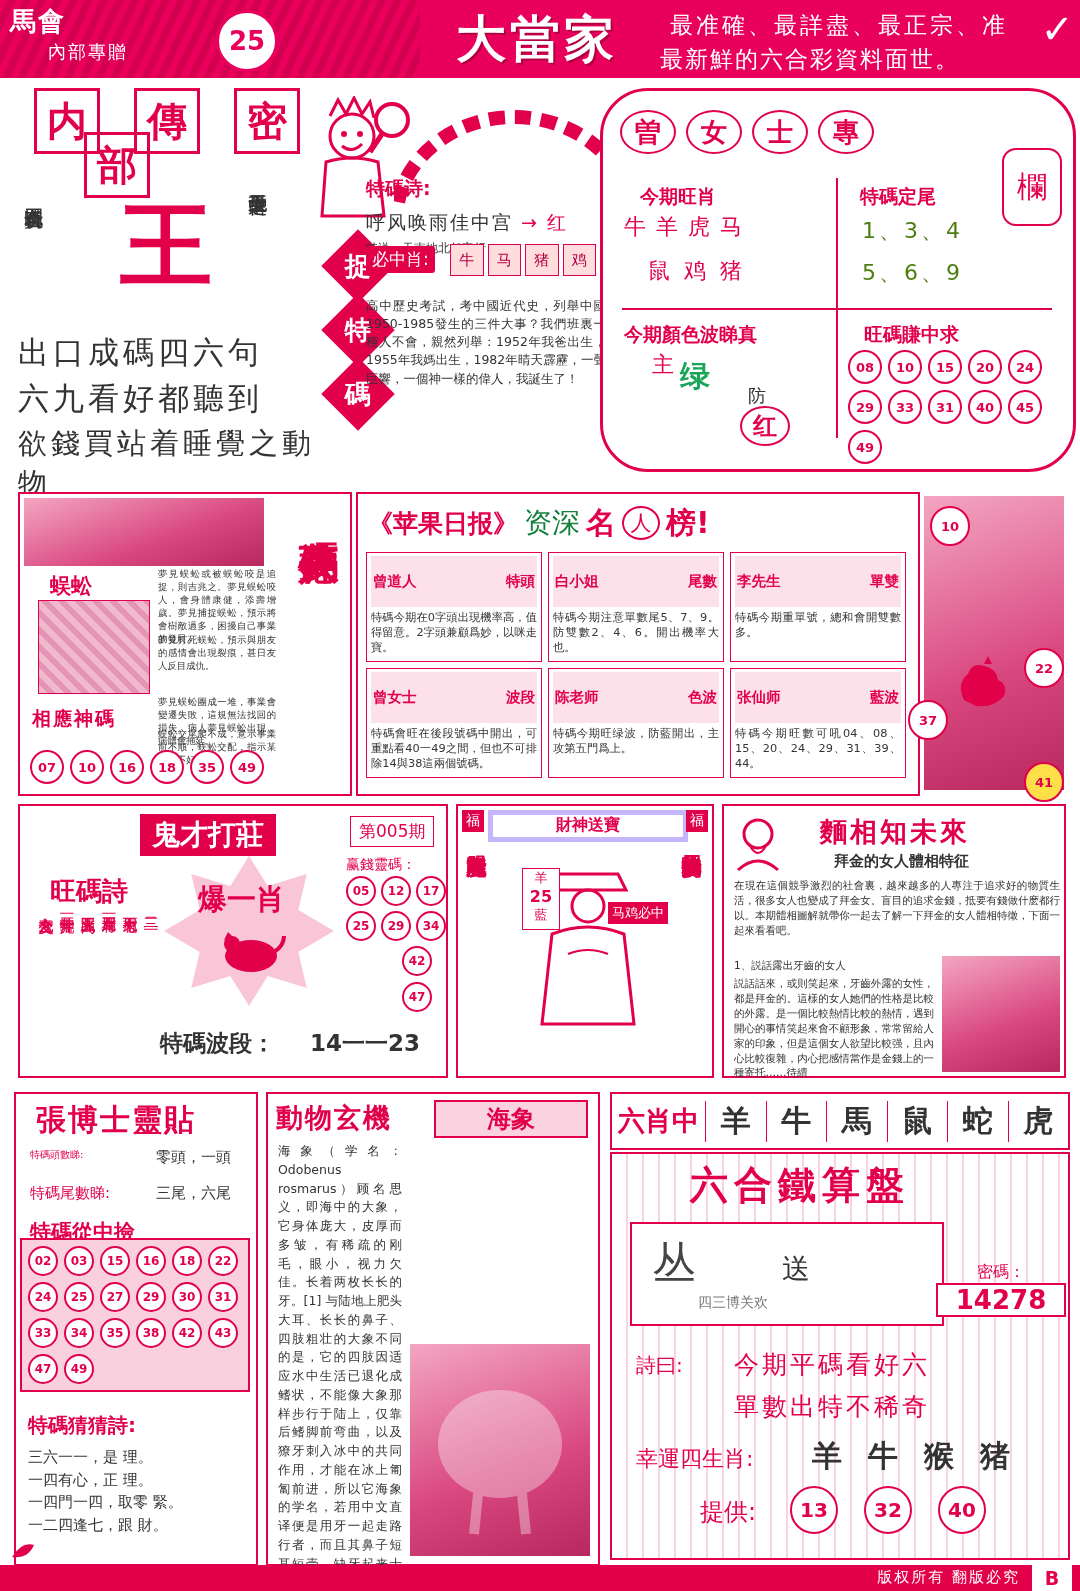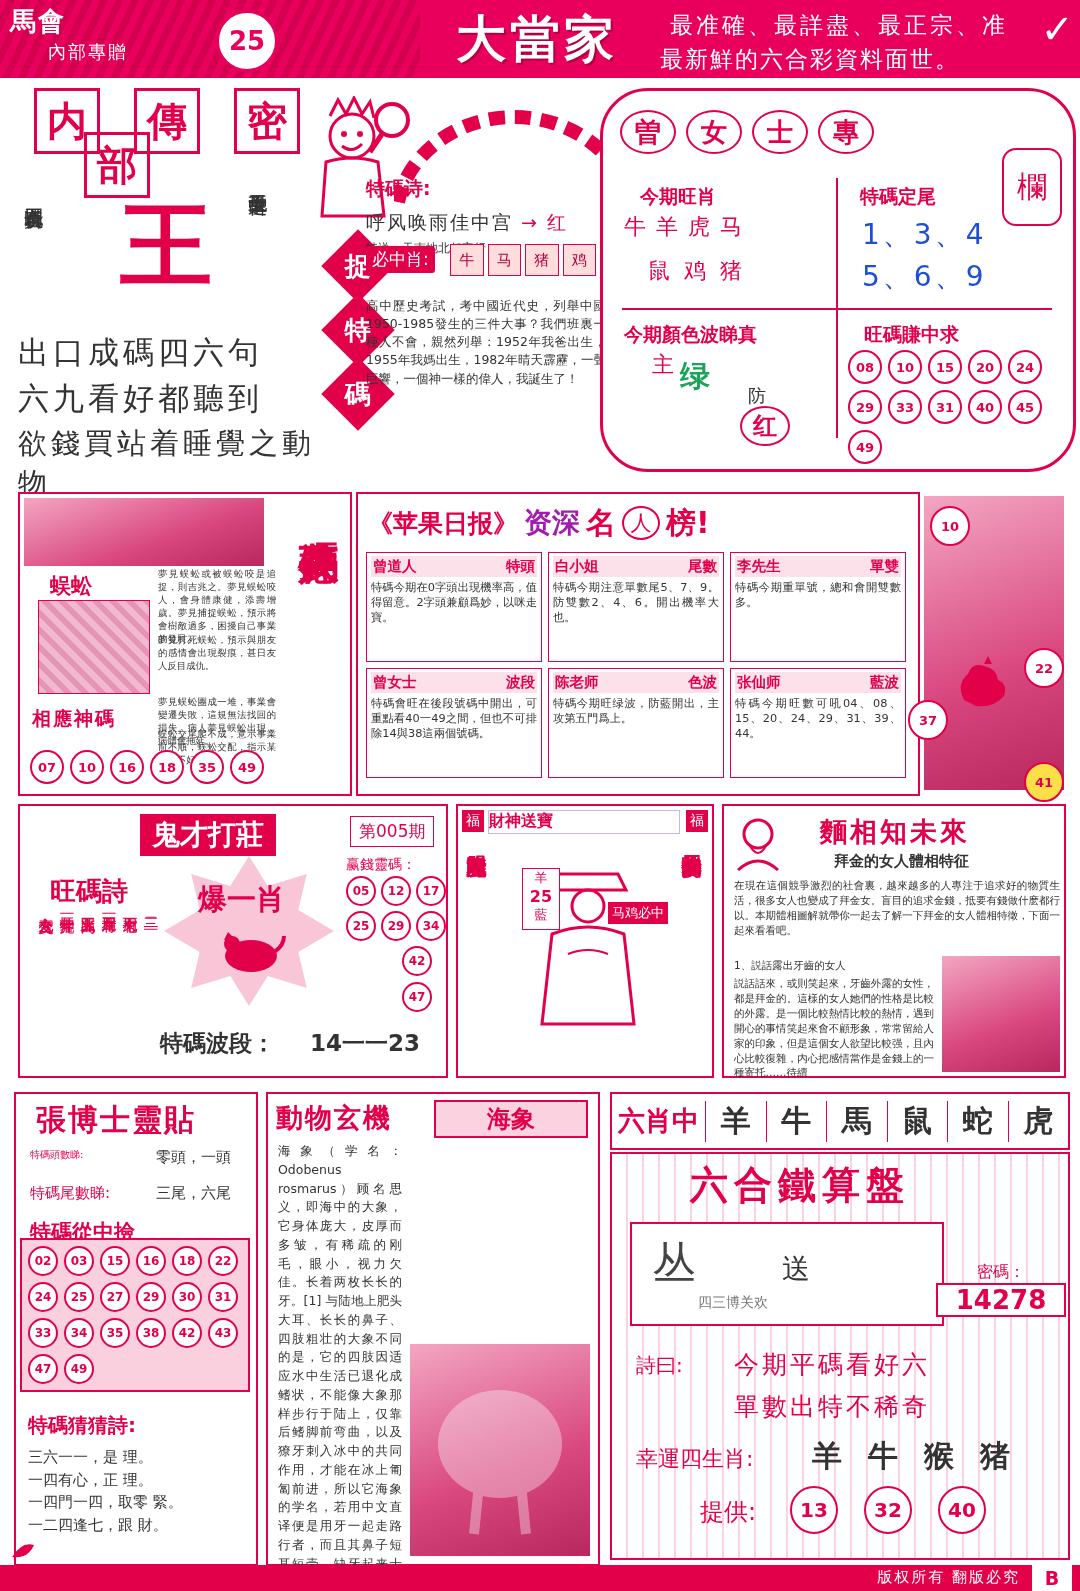--- a/index.html
+++ b/index.html
@@ -47,29 +47,29 @@
   .tms .body{font-size:12.5px;color:#333;line-height:1.45;margin-top:6px;text-align:justify;}
   .bizhong{position:absolute;left:366px;top:246px;background:#e2004a;color:#fff;font-size:17px;padding:2px 6px;border-radius:3px;}
   .zodiac-sq{display:flex;gap:4px;margin-left:84px;}
   .zsq{width:34px;height:30px;border:1px solid #e2004a;background:#fdd;display:flex;align-items:center;justify-content:center;font-size:15px;color:#b00040;}
   
   .cloud{position:absolute;left:600px;top:88px;width:470px;height:378px;border:3px solid #e2004a;border-radius:48px;background:#fff;}
   .cloud-title{position:absolute;left:620px;top:110px;display:flex;gap:10px;}
   .ct-o{width:52px;height:40px;border:2px solid #e2004a;border-radius:50%;color:#e2004a;font-size:26px;font-weight:bold;
       display:flex;align-items:center;justify-content:center;}
   .cl-hd{position:absolute;color:#e2004a;font-size:19px;font-weight:bold;}
-  .clno{font-size:28px;color:#1d4ed8;letter-spacing:3px;text-align:right;}
+  .clno{font-size:22px;color:#4d7c0f;letter-spacing:3px;text-align:right;}
   
   .card{position:absolute;border:2px solid #e2004a;background:#fff;box-sizing:border-box;}
   
   .mb{position:absolute;left:356px;top:492px;width:560px;height:300px;border:2px solid #e2004a;background:#fff;}
   .mb-head{position:absolute;left:10px;top:6px;width:540px;height:46px;display:flex;align-items:center;gap:6px;}
   .mb-grid{position:absolute;left:8px;top:58px;width:544px;display:flex;flex-wrap:wrap;gap:6px;}
   .mb-cell{width:176px;height:110px;border:1px solid #e2004a;box-sizing:border-box;padding:3px 4px;}
-  .mb-cell .nm{font-size:14.5px;color:#e2004a;font-weight:bold;background:#fce0ea;padding:1px 2px;display:flex;justify-content:space-between;}
+  .mb-cell .nm{font-size:14.5px;color:#e2004a;font-weight:bold;background:#fce0ea;padding:16px 2px;display:flex;justify-content:space-between;}
   .mb-cell .tx{font-size:11.3px;color:#333;line-height:1.33;margin-top:3px;text-align:justify;}
   
   .wug{position:absolute;left:18px;top:492px;width:330px;height:300px;border:2px solid #e2004a;background:#fff;}
   .photo{background:linear-gradient(160deg,#f3a6c2,#d9477f 60%,#b8275e);}
   .fakeimg{background:repeating-linear-gradient(45deg,#f0b9cd 0 6px,#e494b4 6px 12px);}
   .starshape{clip-path:polygon(50% 0%,61% 20%,84% 12%,79% 36%,100% 50%,79% 64%,84% 88%,61% 80%,50% 100%,39% 80%,16% 88%,21% 64%,0% 50%,21% 36%,16% 12%,39% 20%);}
   .footer{position:absolute;left:0;bottom:0;width:1080px;height:26px;background:#e2004a;}
   .footer .ft{position:absolute;right:60px;top:3px;color:#fff;font-size:15px;letter-spacing:2px;}
   .footer .bmark{position:absolute;right:8px;top:0px;width:40px;height:26px;background:#fff;color:#e2004a;font-size:19px;font-weight:bold;display:flex;align-items:center;justify-content:center;}
   .sixhead{position:absolute;left:610px;top:1092px;width:456px;height:54px;border:2px solid #e2004a;display:flex;align-items:center;}
@@ -240,21 +240,21 @@
         <div class="ball">18</div>
         <div class="ball">35</div>
         <div class="ball">49</div>
       </div>
     </div>
   </div>
 
   <div class="mb">
     <div class="mb-head">
       <span style="font-size:25px;color:#e2004a;font-weight:bold;">《苹果日报》</span>
-      <span style="font-size:28px;color:#a21caf;font-weight:bold;">资深</span>
+      <span style="font-size:28px;color:#15803d;font-weight:normal;">资深</span>
       <span style="font-size:30px;color:#e2004a;font-weight:bold;">名</span>
       <span style="width:34px;height:30px;border:2px solid #e2004a;border-radius:50%;color:#e2004a;font-size:21px;display:flex;align-items:center;justify-content:center;">人</span>
       <span style="font-size:30px;color:#e2004a;font-weight:bold;">榜!</span>
     </div>
     <div class="mb-grid">
       <div class="mb-cell">
         <div class="nm">
             <span>曾道人</span>
             <span>特頭</span>
           </div>
@@ -345,21 +345,21 @@
       <div class="vert" style="height:112px;font-size:15px;color:#e2004a;">五开尾一有用</div>
       <div class="vert" style="height:112px;font-size:15px;color:#e2004a;">七用有天下</div>
       <div class="vert" style="height:112px;font-size:15px;color:#e2004a;">二三</div>
     </div>
 
     <div class="abs" style="left:140px;top:222px;font-size:23px;color:#333;font-weight:bold;">特碼波段：</div>
     <div class="abs" style="left:290px;top:222px;font-size:23px;color:#333;font-weight:bold;">14一一23</div>
   </div>
 
   <div class="card" style="left:456px;top:804px;width:258px;height:274px;">
-    <div class="abs" style="left:30px;top:4px;width:190px;height:22px;border:1px solid #c4b5fd;color:#e2004a;font-size:16px;text-align:left;font-weight:bold;">財神送寶</div>
+    <div class="abs" style="left:30px;top:4px;width:190px;height:22px;border:5px solid #c4b5fd;color:#e2004a;font-size:16px;text-align:center;font-weight:bold;">財神送寶</div>
     <div class="abs" style="left:4px;top:4px;width:22px;height:22px;background:#e2004a;color:#fff;font-size:14px;display:flex;align-items:center;justify-content:center;">福</div>
     <div class="abs" style="right:4px;top:4px;width:22px;height:22px;background:#e2004a;color:#fff;font-size:14px;display:flex;align-items:center;justify-content:center;">福</div>
     <div class="abs vert" style="left:6px;top:34px;height:220px;font-size:20px;color:#e2004a;font-weight:bold;">降妖服魔能製宝</div>
     <div class="abs vert" style="right:6px;top:34px;height:220px;font-size:20px;color:#e2004a;font-weight:bold;">變化無窮隨抄用</div>
     <div class="abs" style="left:60px;top:38px;width:140px;height:200px;">
       <svg width="140" height="200" viewBox="0 0 140 200">
         <path d="M40 30 h60 l8 16 h-76 z" fill="none" stroke="#e2004a" stroke-width="3"></path>
         <circle cx="70" cy="62" r="16" fill="none" stroke="#e2004a" stroke-width="3"></circle>
         <path d="M34 90 q36 -14 72 0 l10 90 h-92 z" fill="none" stroke="#e2004a" stroke-width="3"></path>
         <path d="M50 110 q20 -8 40 0" fill="none" stroke="#e2004a" stroke-width="2"></path>

